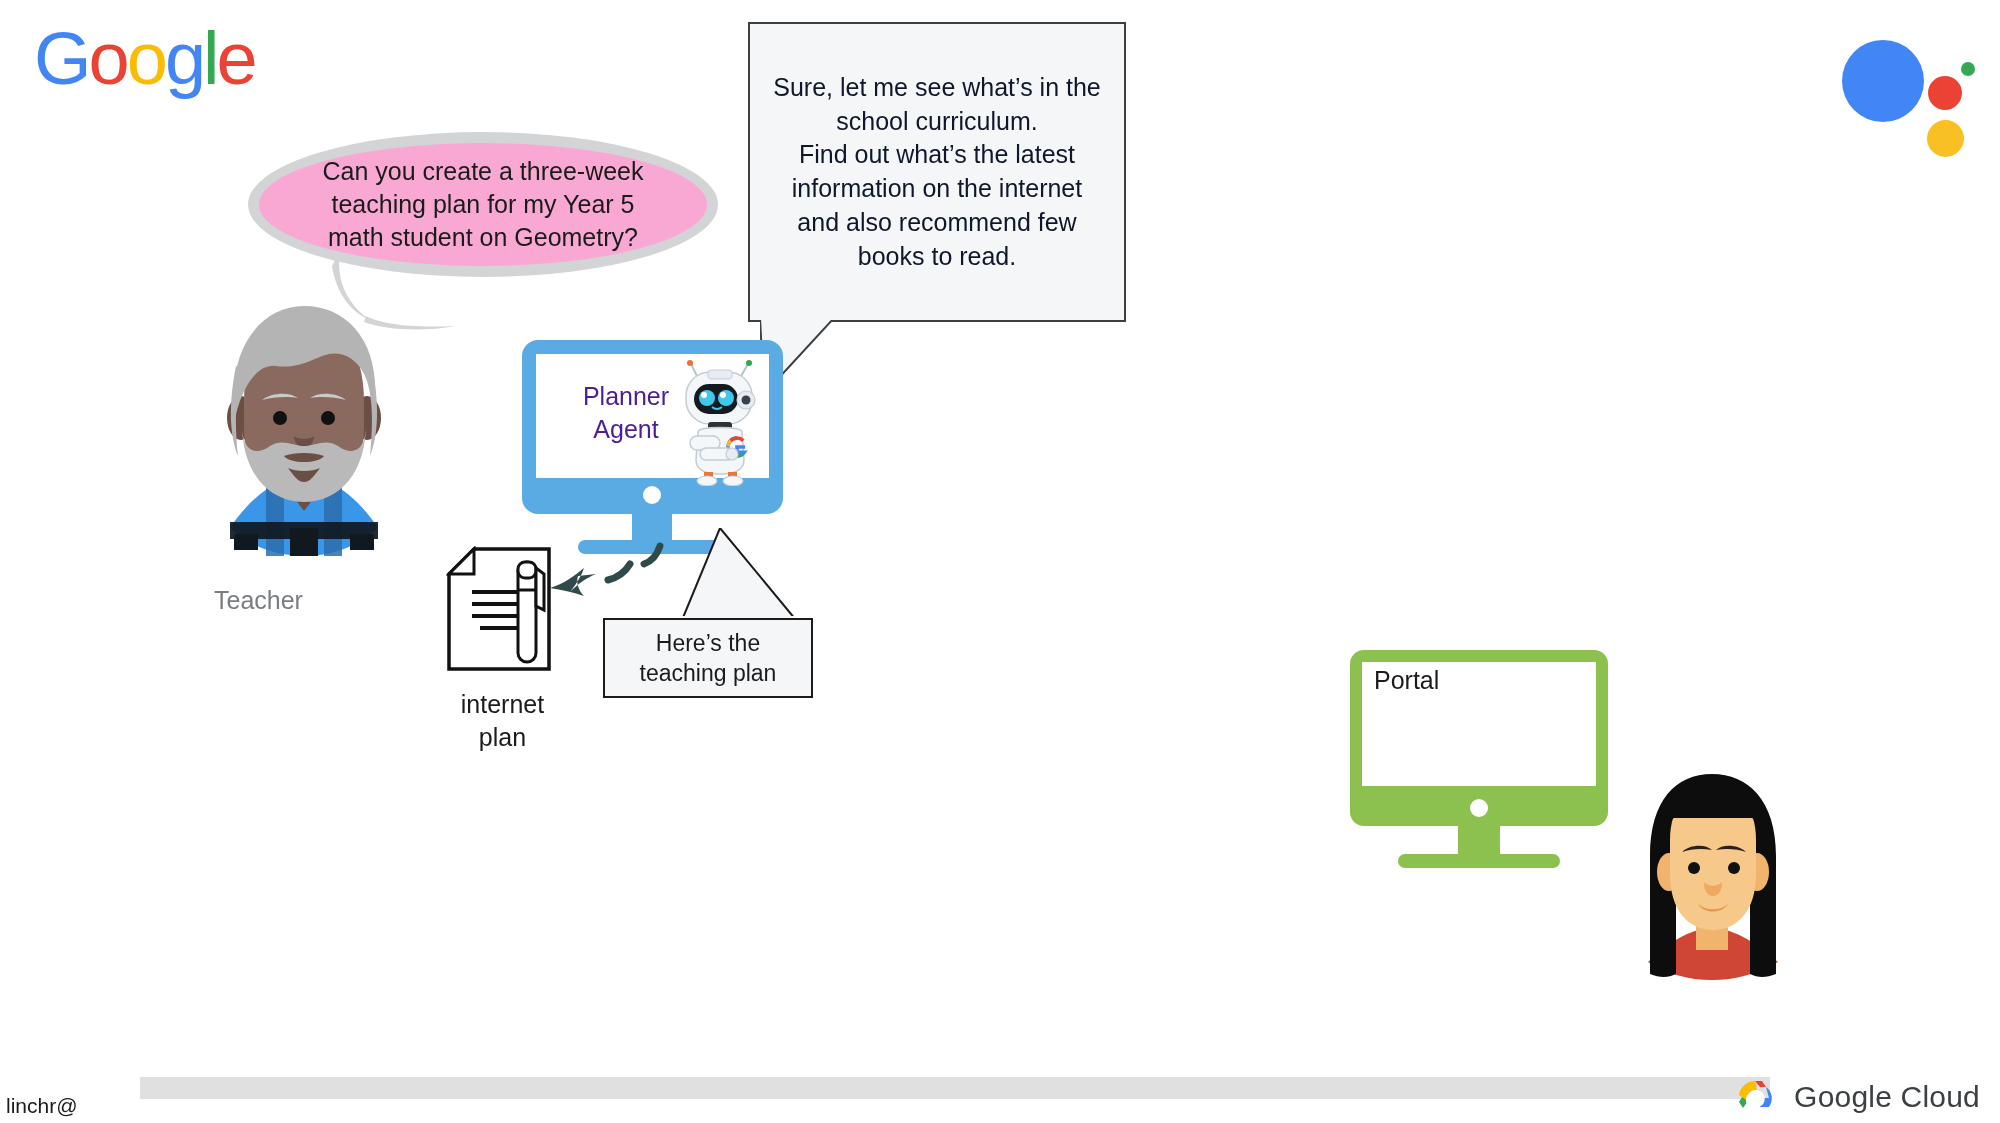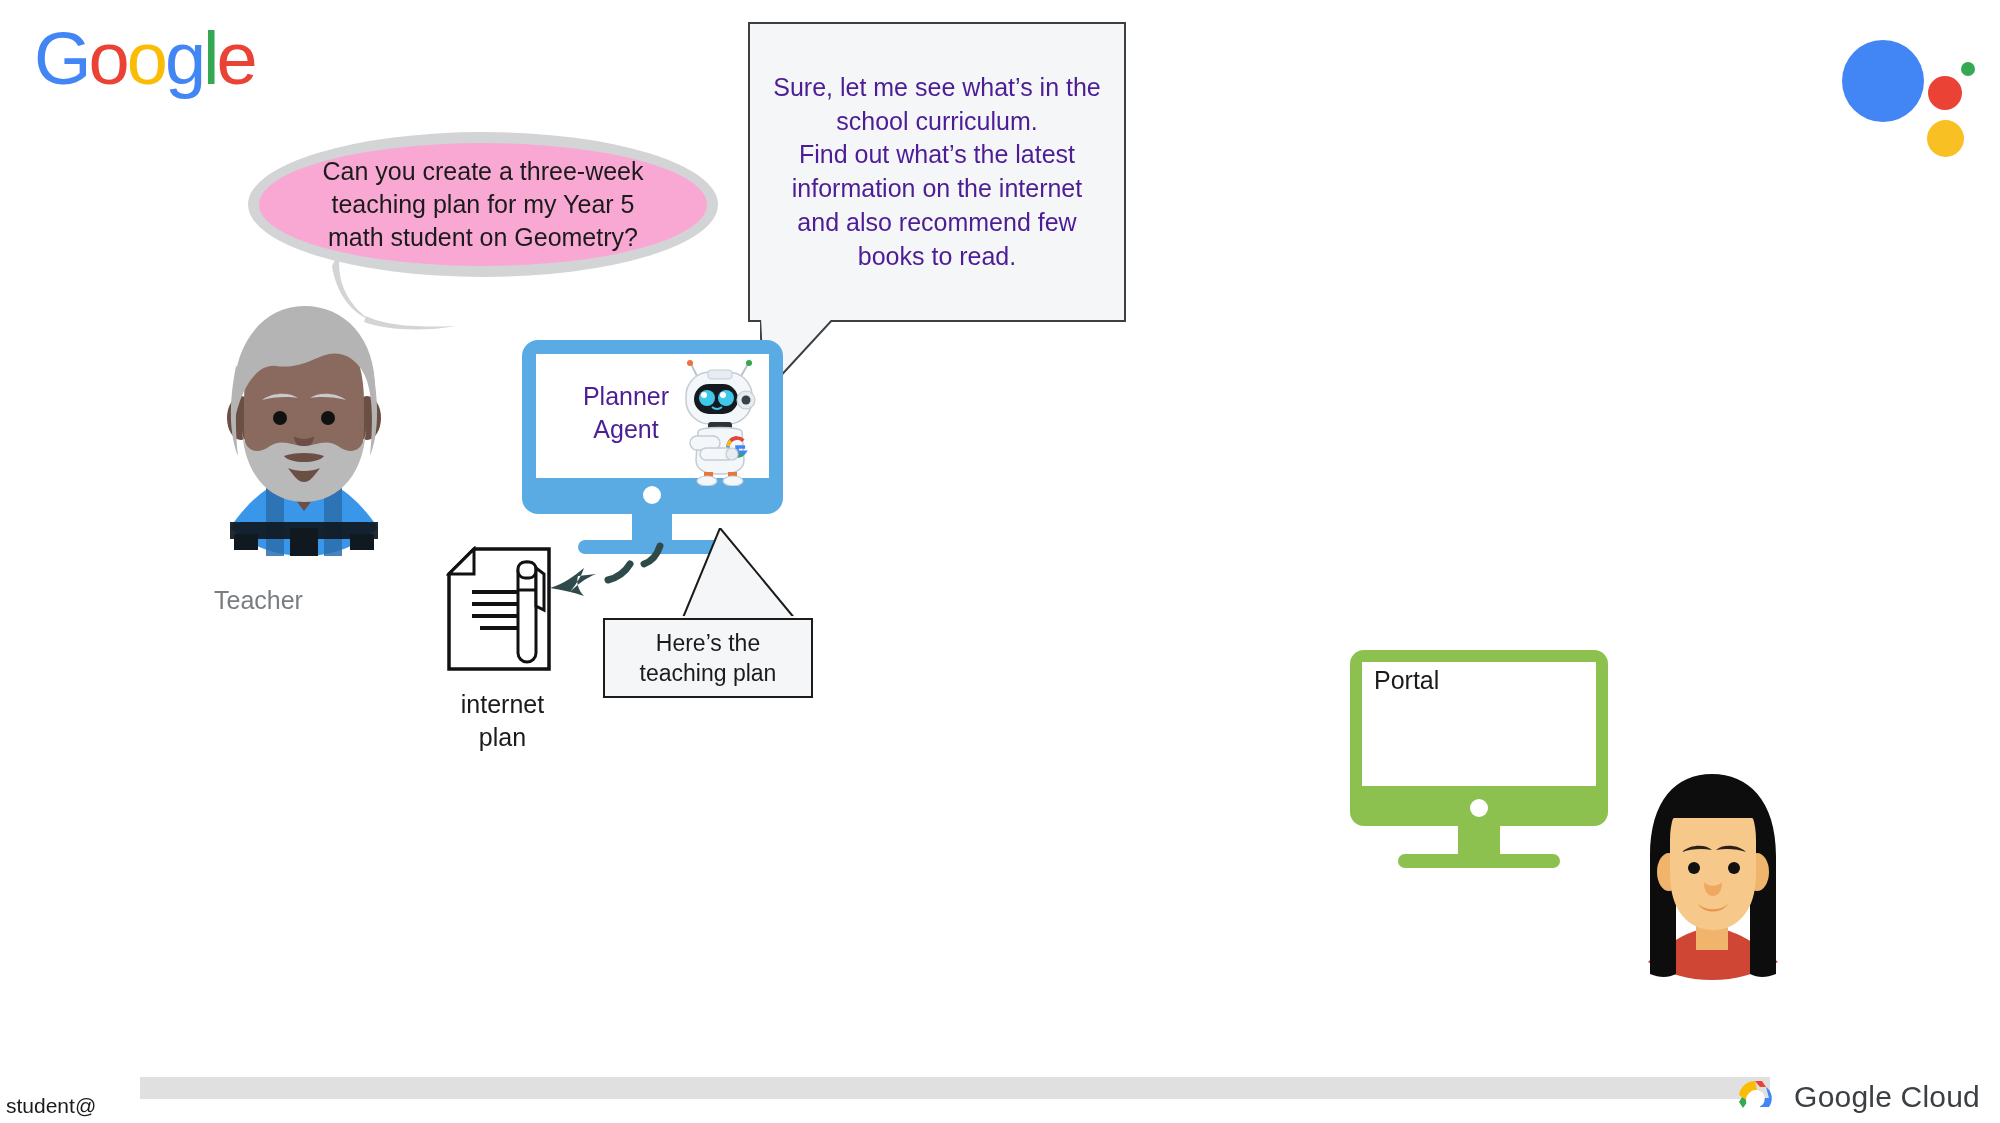--- a/index.html
+++ b/index.html
@@ -87,21 +87,21 @@
     width: 378px; height: 300px;
     background: #f5f6f8;
     border: 2px solid #3c4043;
     box-sizing: border-box;
     display: flex; align-items: center; justify-content: center;
   }
   .rect-text {
     font-size: 25px;
     line-height: 1.35;
     text-align: center;
-    color: #4c1d95;
+    color: #0f172a;
     white-space: pre-line;
     padding: 0 8px;
   }
   .rect-tail { left: 760px; top: 318px; width: 120px; height: 80px; }
 
   
   .teacher-wrap { left: 214px; top: 296px; width: 180px; height: 260px; }
   .teacher-caption {
     left: 214px; top: 586px; width: 180px;
     font-size: 25px;
@@ -364,21 +364,21 @@
 
     <circle cx="54" cy="98" r="6" fill="#111"></circle>
     <circle cx="94" cy="98" r="6" fill="#111"></circle>
 
     <path d="M64,112 C64,122 68,126 73,126 C78,126 82,122 82,112 C78,117 68,117 64,112 Z" fill="#efa860"></path>
 
     <path d="M58,134 C66,141 80,141 88,134 C82,144 64,144 58,134 Z" fill="#e8954e"></path>
   </svg>
 
   <div class="abs footer-bar"></div>
-  <div class="abs footer-user">student@</div>
+  <div class="abs footer-user">linchr@</div>
   <div class="abs gcloud-logo">
     <svg width="40" height="34" viewBox="0 0 40 34">
       <path d="M24,7 L30,7 L26,1 L19,1 Z" fill="#EA4335"></path>
       <path d="M3,22 L7,28 L12,21 L8,14 Z" fill="#34A853"></path>
       <path d="M30,7 C36,11 38,20 33,27 L24,27 L24,18 L33,18 Z" fill="#4285F4"></path>
       <path d="M19,1 C11,1 4,7 3,15 L10,20 C11,14 15,10 21,10 Z" fill="#FBBC05"></path>
       <path d="M12,18 C12,12 18,8 24,11 C29,13 30,20 27,24 C24,27 16,27 13,24 C11,22 12,20 12,18 Z" fill="#ffffff"></path>
       <path d="M10,20 C10,15 14,11 19,11 C24,11 28,15 28,20 C28,24 25,27 21,27 L13,27 C11,27 10,23 10,20 Z" fill="#ffffff"></path>
     </svg>
     <div class="gcloud-text"><b>Google</b> <span>Cloud</span></div>

